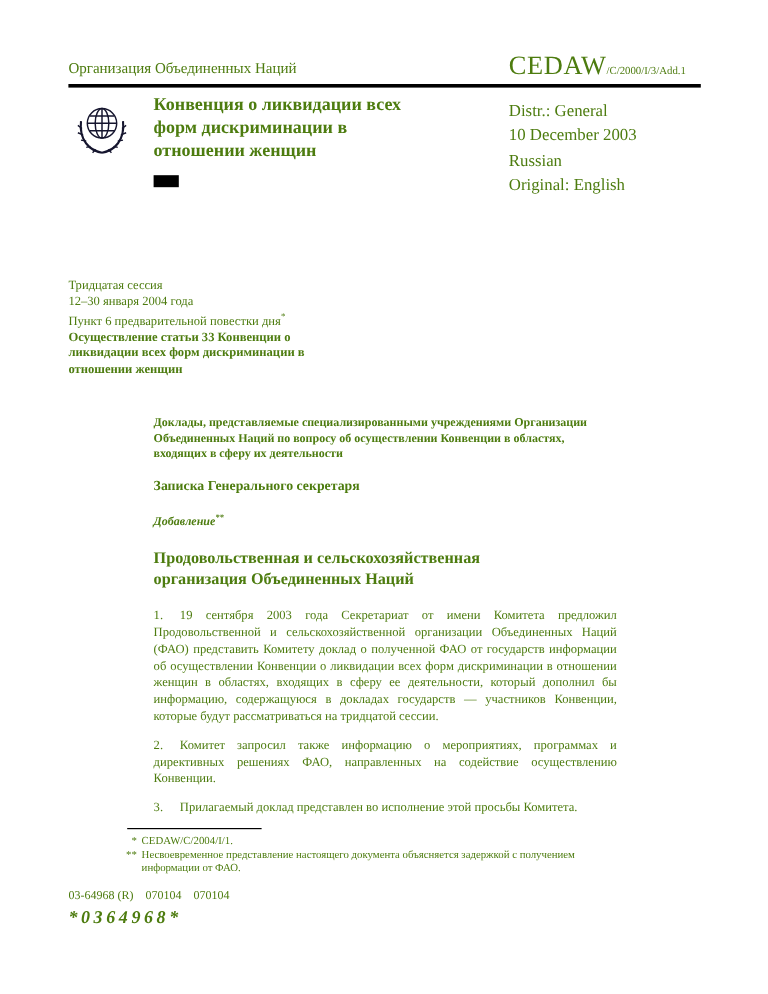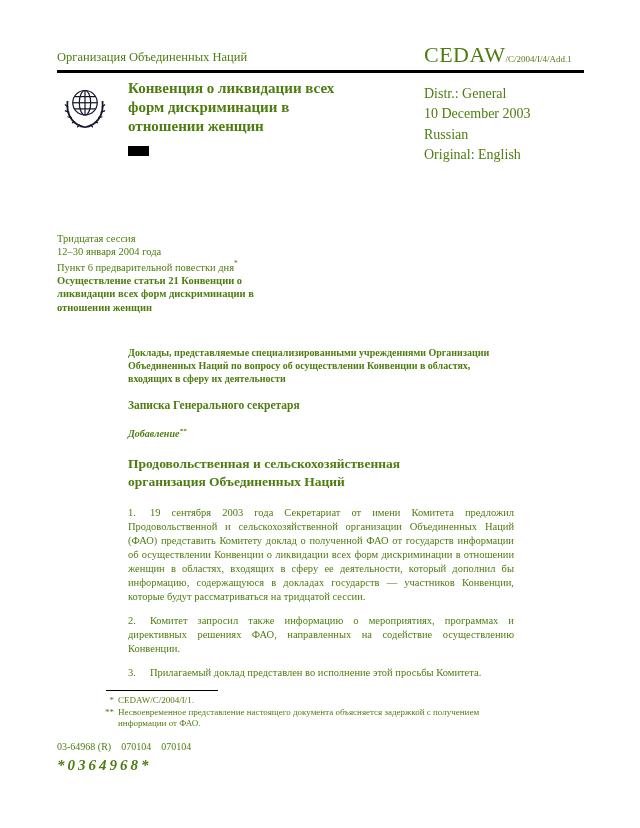--- a/index.html
+++ b/index.html
@@ -123,21 +123,21 @@
     letter-spacing: 3px;
   }
 </style>
 </head>
 <body>
 
 <div class="page">
 
   <div class="org-name">Организация Объединенных Наций</div>
   <div class="doc-symbol">
-    <span class="big">CEDAW</span><span class="small">/C/2004/I/4/Add.1</span>
+    <span class="big">CEDAW</span><span class="small">/C/2000/I/3/Add.1</span>
   </div>
   <div class="head-rule"></div>
 
   <div class="emblem">
     <svg viewBox="0 0 64 64" width="56" height="56" aria-hidden="true">
       <g fill="none" stroke="#15152e" stroke-width="1.4">
         <circle cx="32" cy="26" r="14"></circle>
         <ellipse cx="32" cy="26" rx="6.5" ry="14"></ellipse>
         <line x1="32" y1="12" x2="32" y2="40"></line>
         <line x1="18" y1="26" x2="46" y2="26"></line>
@@ -160,21 +160,21 @@
     <div>10 December 2003</div>
     <div>Russian</div>
     <div>Original: English</div>
   </div>
   <div class="black-box"></div>
 
   <div class="committee">
     <div class="c-line">Тридцатая сессия</div>
     <div class="c-line">12–30 января 2004 года</div>
     <div class="c-line"><span>Пункт 6 предварительной повестки дня</span><sup>*</sup></div>
-    <div class="c-agenda-title">Осуществление статьи 21 Конвенции о ликвидации всех форм дискриминации в отношении женщин</div>
+    <div class="c-agenda-title">Осуществление статьи 33 Конвенции о ликвидации всех форм дискриминации в отношении женщин</div>
   </div>
 
   <div class="main-col">
     <div class="main-title">Доклады, представляемые специализированными учреждениями Организации Объединенных Наций по вопросу об осуществлении Конвенции в областях, входящих в сферу их деятельности</div>
     <div class="main-subtitle">Записка Генерального секретаря</div>
     <div class="main-addendum"><span>Добавление</span><sup>**</sup></div>
     <div class="section-title">Продовольственная и сельскохозяйственная организация Объединенных Наций</div>
 
     <p class="para"><span class="pnum">1.</span><span>19 сентября 2003 года Секретариат от имени Комитета предложил Продовольственной и сельскохозяйственной организации Объединенных Наций (ФАО) представить Комитету доклад о полученной ФАО от государств информации об осуществлении Конвенции о ликвидации всех форм дискриминации в отношении женщин в областях, входящих в сферу ее деятельности, который дополнил бы информацию, содержащуюся в докладах государств — участников Конвенции, которые будут рассматриваться на тридцатой сессии.</span></p>
     <p class="para"><span class="pnum">2.</span><span>Комитет запросил также информацию о мероприятиях, программах и директивных решениях ФАО, направленных на содействие осуществлению Конвенции.</span></p>

